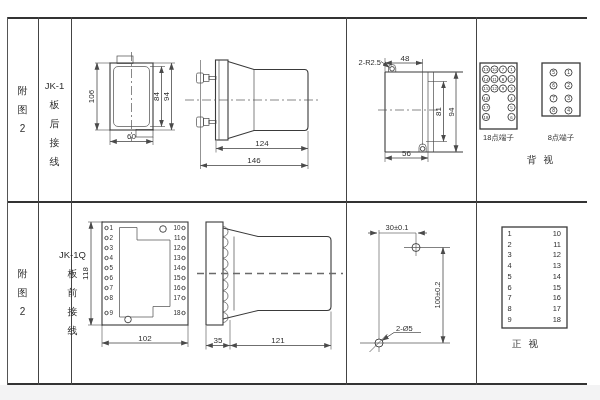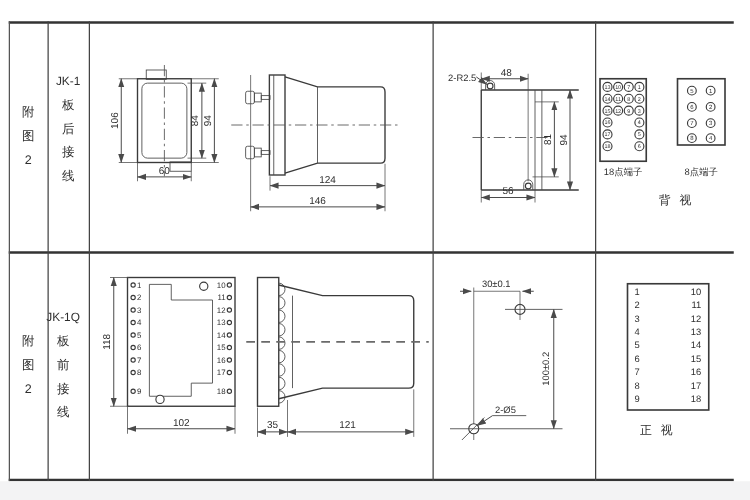--- a/index.html
+++ b/index.html
@@ -46,33 +46,33 @@
   <div class="gridline vline" style="left:71px;top:17px;height:368px;"></div>
   <div class="gridline vline" style="left:346px;top:17px;height:368px;"></div>
   <div class="gridline vline" style="left:476px;top:17px;height:368px;"></div>
   <div class="footer-strip"></div>
 
   <div class="cell-label" style="left:7px;top:17px;width:31px;height:184px;">
     <span>附</span>
     <span>图</span>
     <span>2</span>
   </div>
-  <div class="cell-label" style="left:38px;top:11px;width:33px;height:184px;align-items:center;">
+  <div class="cell-label" style="left:38px;top:31px;width:33px;height:184px;align-items:center;">
     <span class="model">JK-1</span>
     <span>板</span>
     <span>后</span>
     <span>接</span>
     <span>线</span>
   </div>
   <div class="cell-label" style="left:7px;top:201px;width:31px;height:182px;">
     <span>附</span>
     <span>图</span>
     <span>2</span>
   </div>
-  <div class="cell-label" style="left:34px;top:201px;width:33px;height:182px;">
+  <div class="cell-label" style="left:56px;top:201px;width:33px;height:182px;">
     <span class="model">JK-1Q</span>
     <span>板</span>
     <span>前</span>
     <span>接</span>
     <span>线</span>
   </div>
 
   <svg width="600" height="400" viewBox="0 0 600 400">
     <defs>
       <marker id="arw" viewBox="0 0 10 10" refX="9.5" refY="5" markerWidth="9" markerHeight="9" orient="auto-start-reverse">

